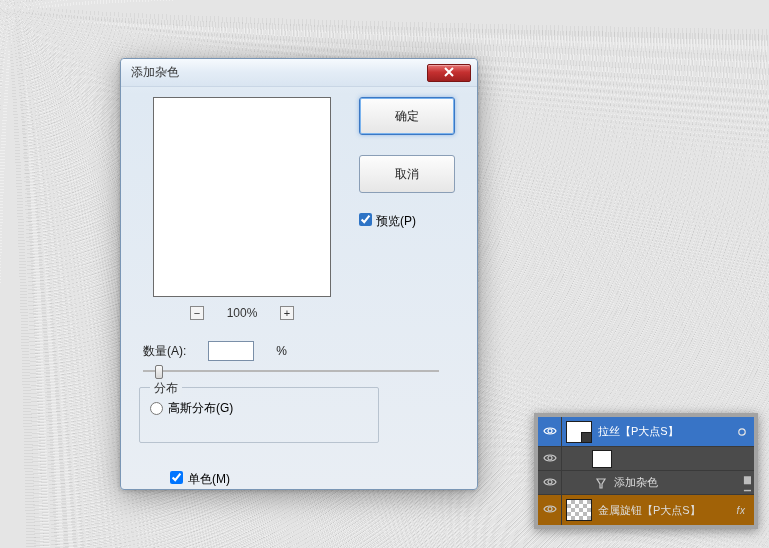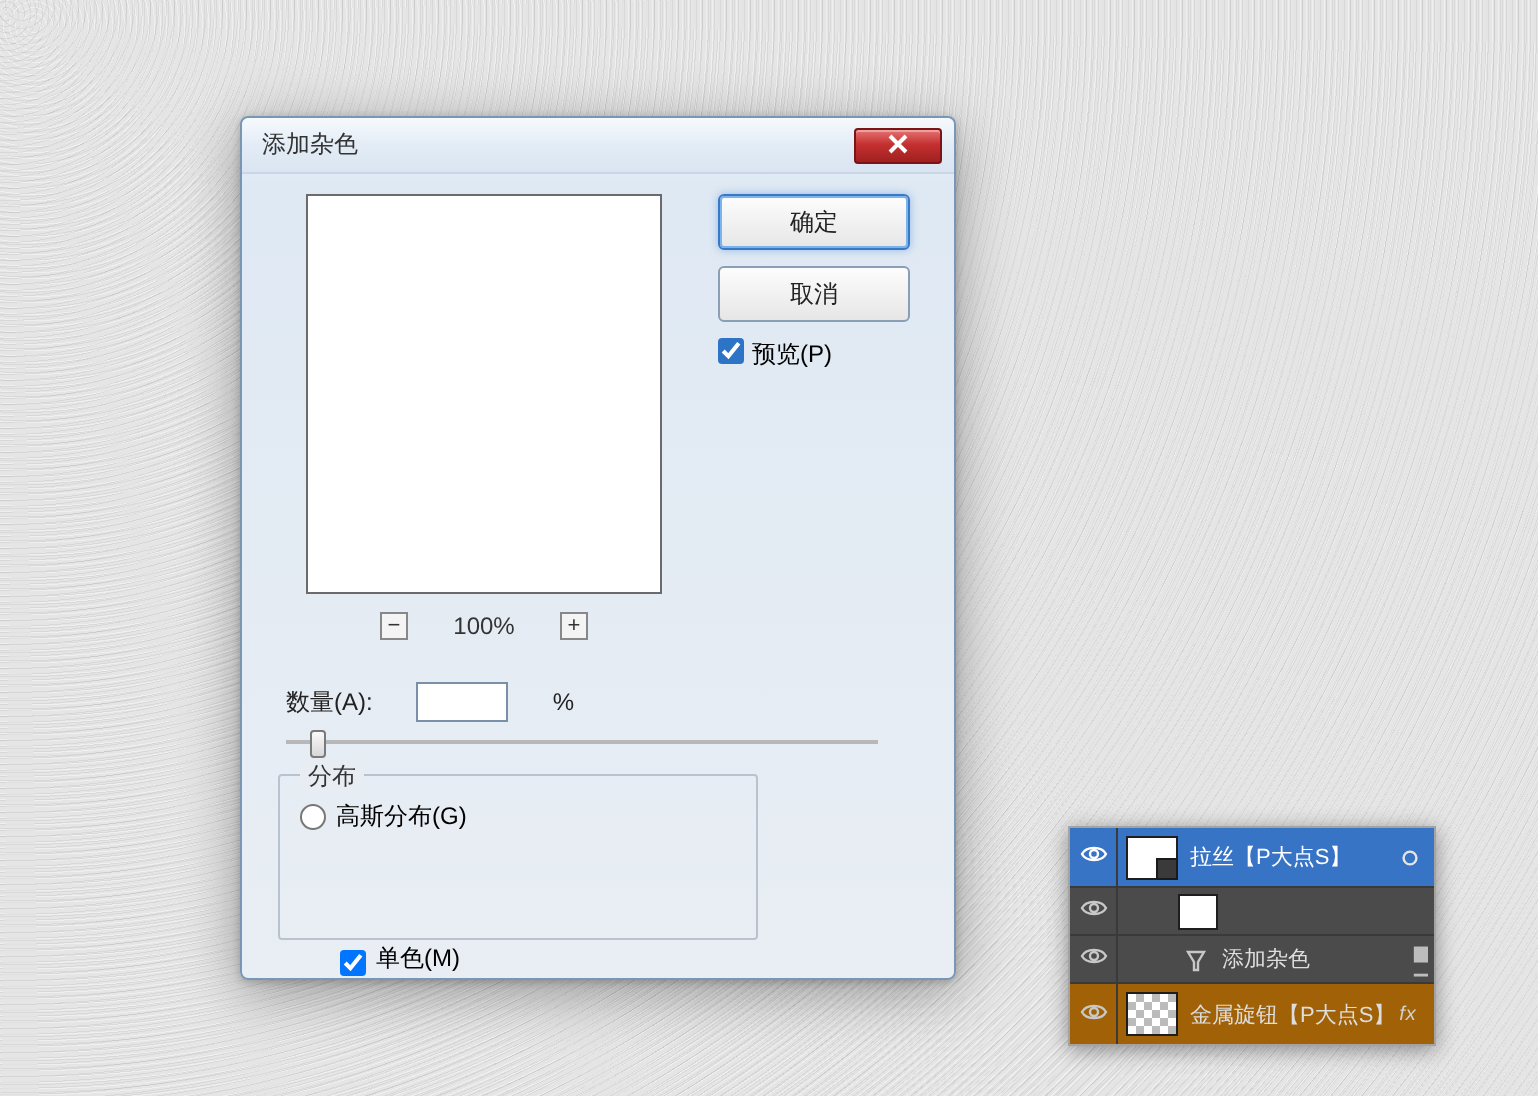--- a/index.html
+++ b/index.html
@@ -76,27 +76,27 @@
     width: 14px; height: 14px;
     border: 1px solid #888; background: #f4f4f4;
     display: flex; align-items: center; justify-content: center;
     font-size: 11px; line-height: 1; color: #333;
     cursor: pointer;
   }
   .zoom-value { font-size: 12px; min-width: 40px; text-align: center; }
 
   .right-col { position: absolute; left: 238px; top: 10px; width: 96px; }
   .win-btn {
-    width: 96px; height: 28px;
+    width: 96px; height: 38px;
     background: linear-gradient(180deg, #fdfdfd, #e6e6e6);
     border: 1px solid #8a9eb6;
     border-radius: 3px;
     display: flex; align-items: center; justify-content: center;
     font-size: 12px; color: #222;
-    margin-bottom: 8px;
+    margin-bottom: 20px;
     cursor: pointer;
   }
   .win-btn.default {
     border-color: #3b78c4;
     box-shadow: 0 0 0 1px #7ab3ee inset, 0 0 4px rgba(70,140,220,0.5);
   }
   .check-row { display: flex; align-items: flex-start; gap: 4px; margin-top: 8px; }
   .check-row input[type=checkbox] {
     width: 13px; height: 13px; accent-color: #2e74c6;
   }
@@ -121,51 +121,51 @@
   .slider-thumb {
     position: absolute; top: 2px; left: 12px;
     width: 8px; height: 14px;
     background: linear-gradient(180deg,#fafafa,#d7d7d7);
     border: 1px solid #7a7a7a; border-radius: 2px;
     cursor: pointer;
   }
 
   .fieldset {
     position: absolute; left: 18px; top: 300px;
-    width: 240px; height: 83px;
+    width: 240px; height: 56px;
     border: 1px solid #b8c3cf; border-radius: 2px;
     padding: 12px 10px 6px 10px;
   }
   .fieldset-legend {
     position: absolute; top: -8px; left: 10px;
     background: #e7edf3; padding: 0 4px; font-size: 12px; color: #333;
   }
   .radio-row { display: flex; align-items: center; gap: 5px; margin-bottom: 6px; font-size: 12px; }
   .radio-row input[type=radio] { width: 13px; height: 13px; accent-color: #2e74c6; }
 
   .mono-row {
     position: absolute; left: 18px; top: 384px;
-    display: flex; align-items: flex-end; gap: 5px; padding-left: 31px;
+    display: flex; align-items: flex-start; gap: 5px; padding-left: 31px;
   }
 
   .watermark {
     position: absolute; left: 272px; top: 326px;
     font-size: 28px; font-weight: 600; letter-spacing: 3px;
     color: rgba(140,150,160,0.32);
     font-family: "SimHei", sans-serif;
     pointer-events: none;
   }
 
   
   .layers {
     position: absolute;
     left: 534px; top: 413px;
-    width: 184px;
+    width: 224px;
     background: #535353;
-    border: 1px solid #a3a3a3;
+    border: 4px solid #a3a3a3;
     box-shadow: 0 2px 10px rgba(0,0,0,0.4);
     color: #ddd;
     font-size: 11px;
   }
   .layer-row {
     display: flex; align-items: center;
     height: 30px;
     border-bottom: 1px solid #3a3a3a;
     background: #a16207;
   }

